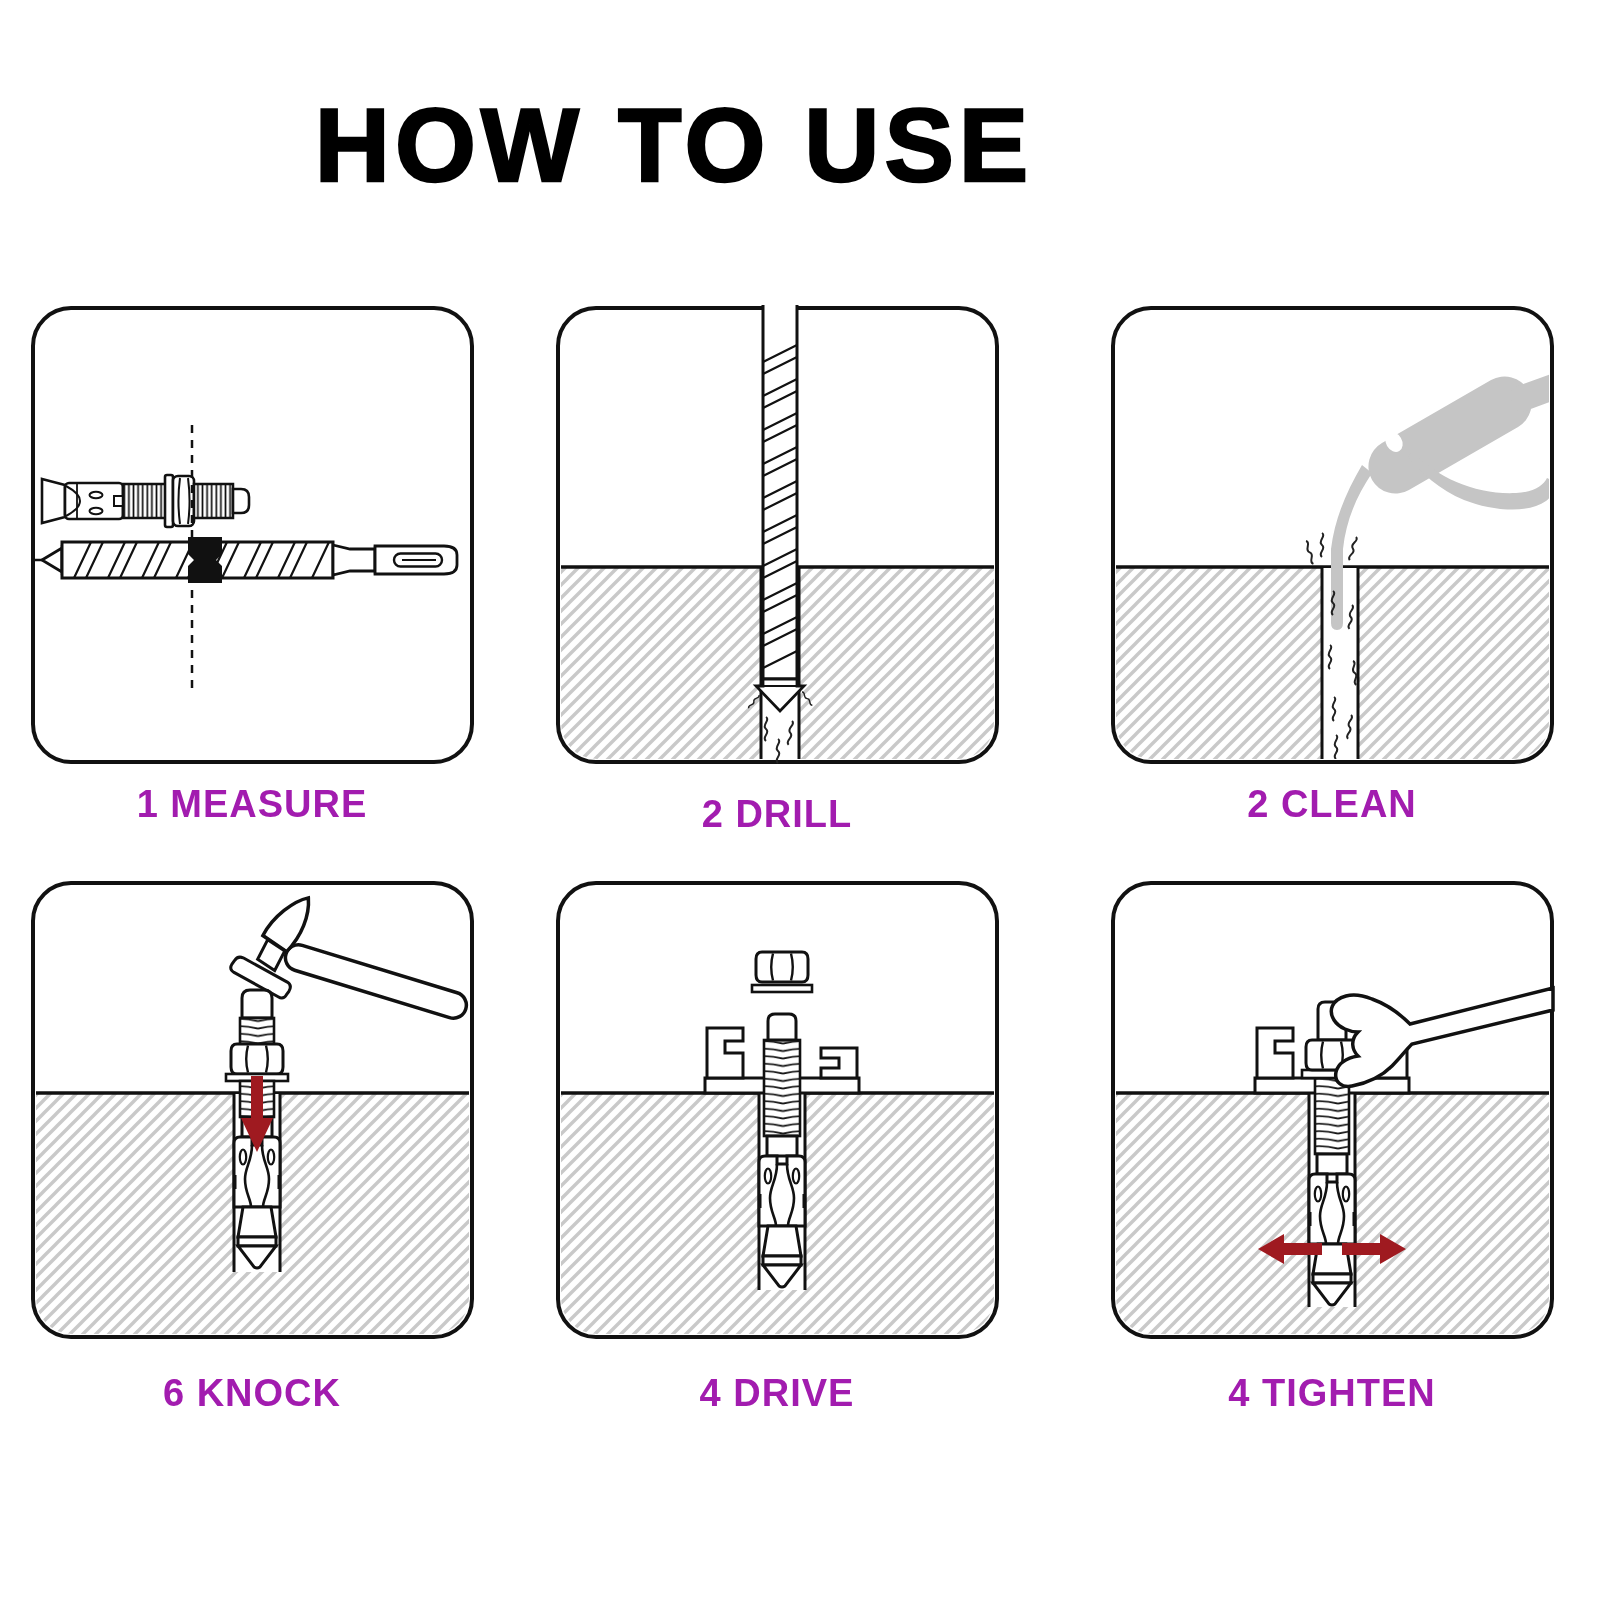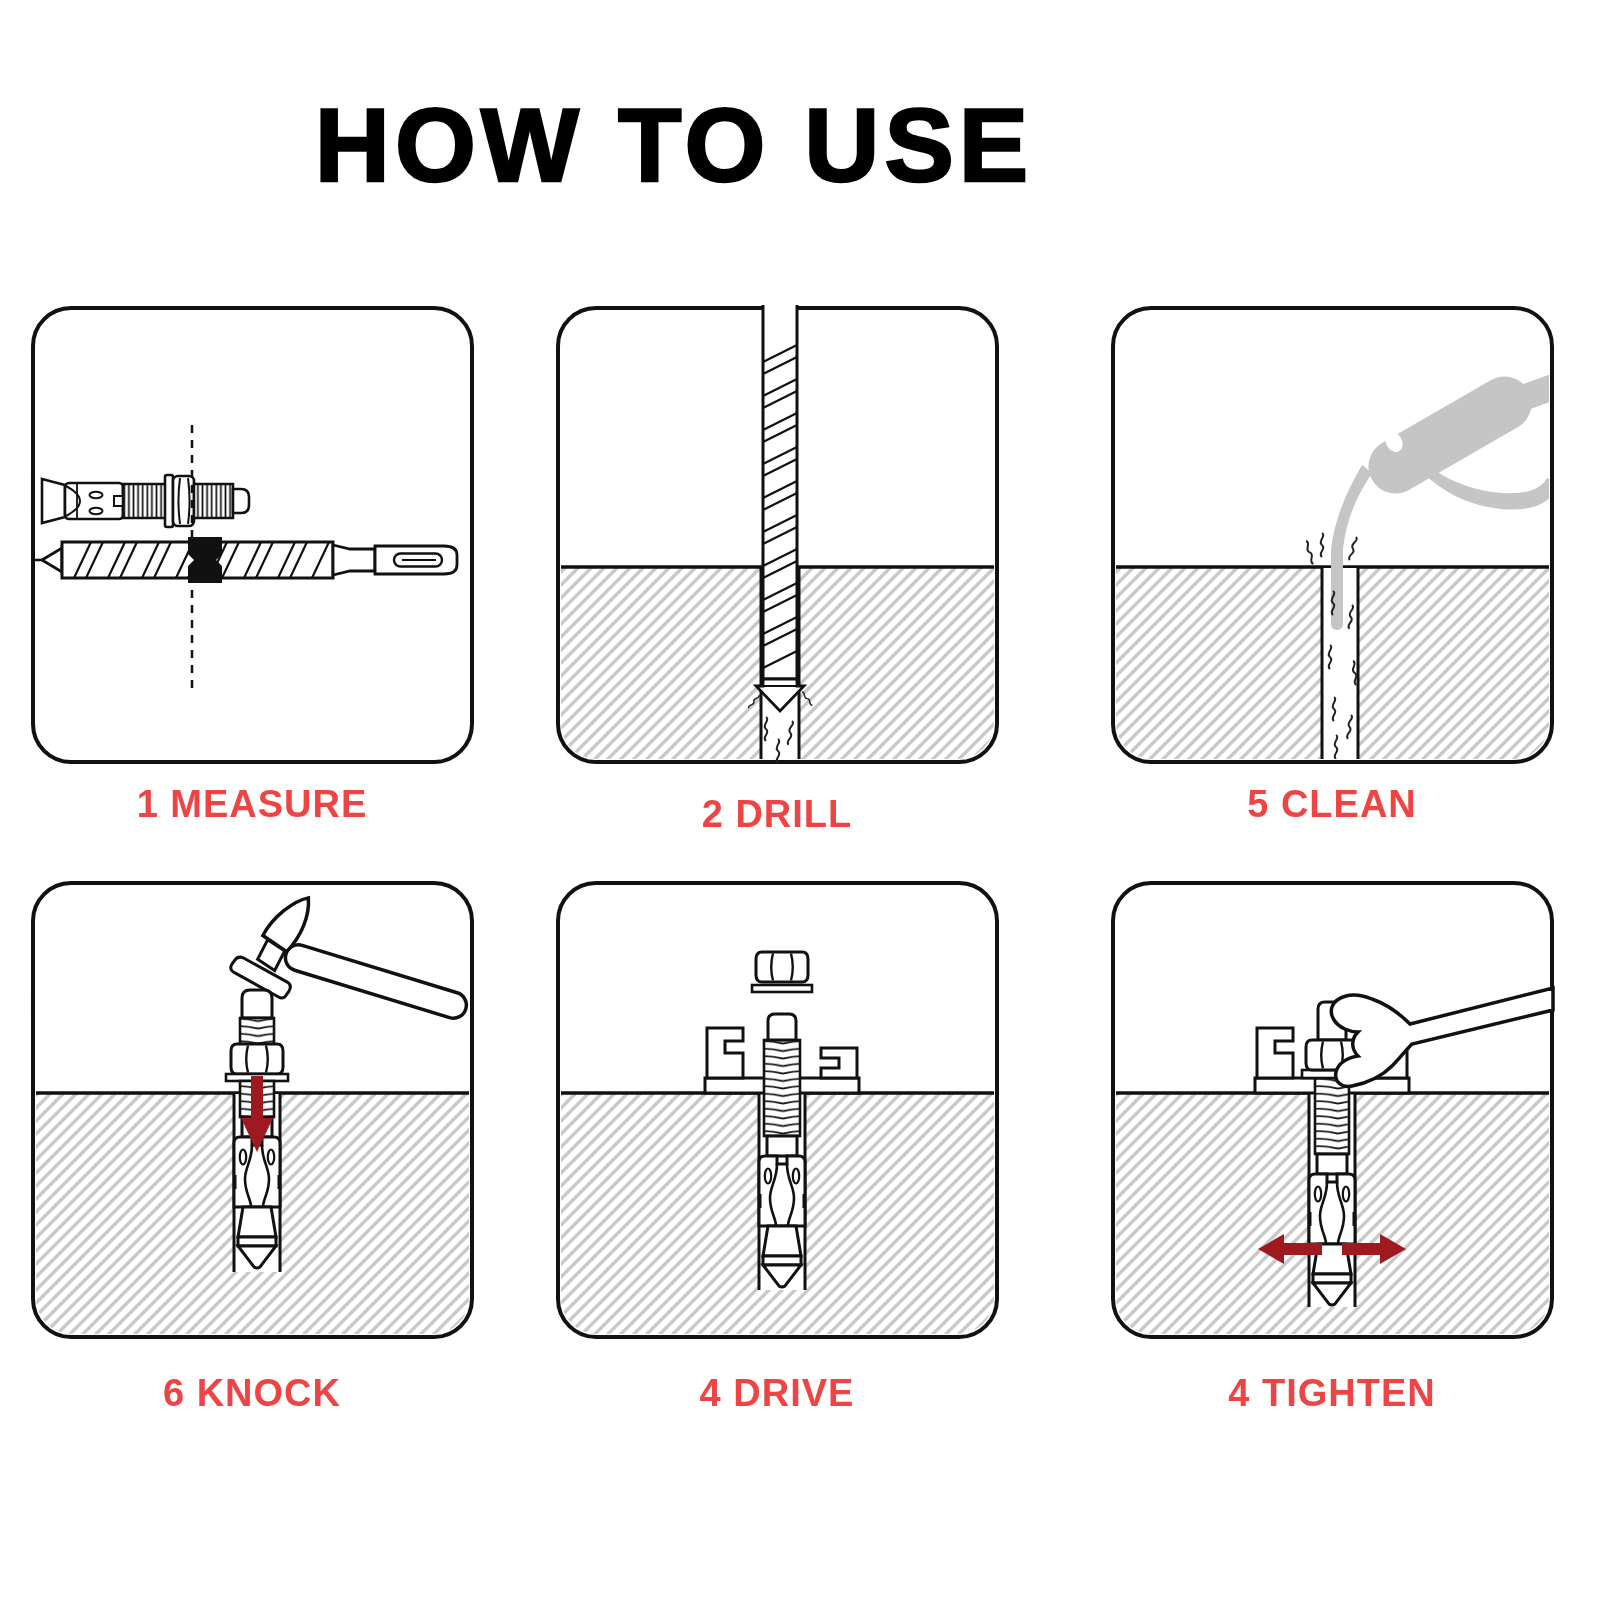--- a/index.html
+++ b/index.html
@@ -10,21 +10,21 @@
   .page-title{
     position:absolute;left:0;top:86px;width:1348px;text-align:center;
     font-size:104px;font-weight:bold;letter-spacing:5px;color:#000;
     -webkit-text-stroke:2.5px #000;
   }
   .panel{position:absolute;width:445px;height:460px;}
   .p1{left:30px;top:305px;}  .p2{left:555px;top:305px;}  .p3{left:1110px;top:305px;}
   .p4{left:30px;top:880px;}  .p5{left:555px;top:880px;}  .p6{left:1110px;top:880px;}
   .caption{
     position:absolute;transform:translateX(-50%);white-space:nowrap;
-    font-size:38px;font-weight:bold;letter-spacing:1px;color:#ef4444;
+    font-size:38px;font-weight:bold;letter-spacing:1px;color:#a21caf;
   }
   .cap1{left:252px;top:783px;} .cap2{left:777px;top:793px;} .cap3{left:1332px;top:783px;}
   .cap4{left:252px;top:1372px;} .cap5{left:777px;top:1372px;} .cap6{left:1332px;top:1372px;}
   svg{display:block;}
 </style>
 </head>
 <body>
 
 <svg width="0" height="0" style="position:absolute" aria-hidden="true">
   <defs>
@@ -248,16 +248,16 @@
   <path d="M236,116 C222,120 218,130 224,140 C229,148 240,152 248,152 C240,160 242,170 248,176 C236,178 228,184 226,192 C224,202 232,208 242,206 C258,203 272,196 282,186 C290,178 296,170 302,164 L443,130 L443,108 L300,144 C290,134 276,124 262,119 C252,115 243,114 236,116 Z" fill="#fff" stroke="#111" stroke-width="3.5"></path>
   <g>
     <path d="M212,363 L174,363 L174,354 L148,369 L174,384 L174,375 L212,375 Z" fill="#9f1a20"></path>
     <path d="M232,363 L270,363 L270,354 L296,369 L270,384 L270,375 L232,375 Z" fill="#9f1a20"></path>
   </g>
 </svg>
 </div>
 
 <div class="caption cap1">1 MEASURE</div>
 <div class="caption cap2">2 DRILL</div>
-<div class="caption cap3">5 CLEAN</div>
+<div class="caption cap3">2 CLEAN</div>
 <div class="caption cap4">6 KNOCK</div>
 <div class="caption cap5">4 DRIVE</div>
 <div class="caption cap6">4 TIGHTEN</div>
 
 </body></html>

